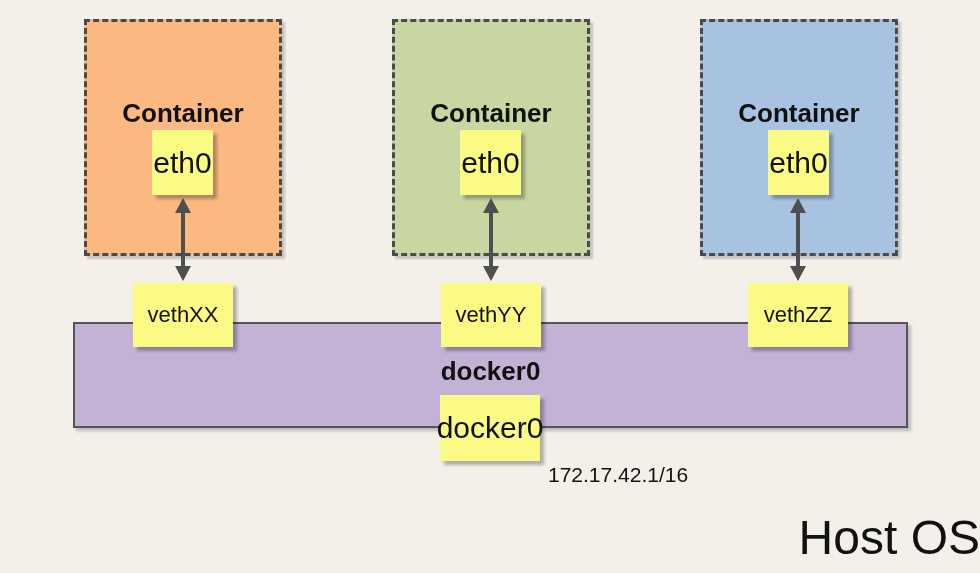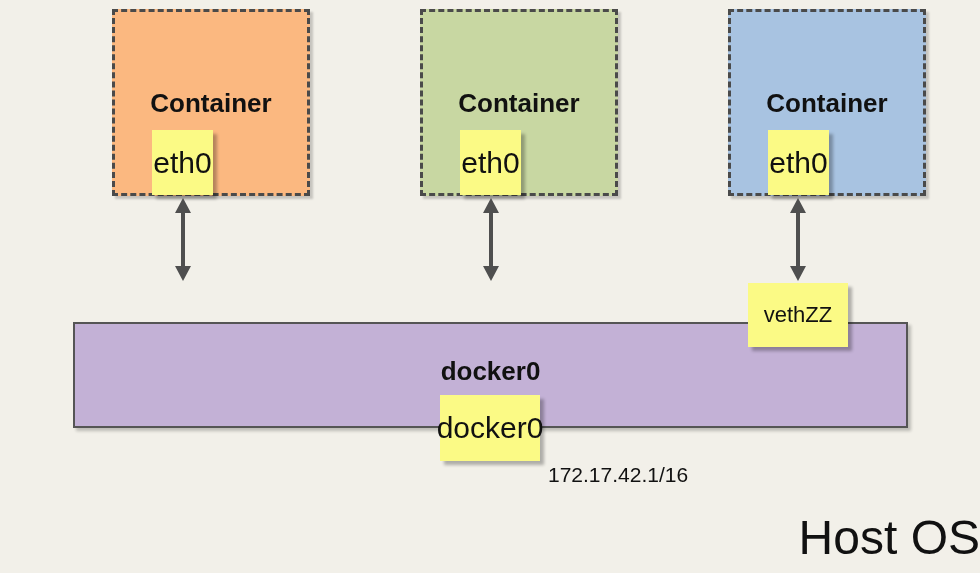--- a/index.html
+++ b/index.html
@@ -11,26 +11,25 @@
     width: 980px;
     height: 573px;
     background: #f2f0e9;
     overflow: hidden;
     color: #111;
   }
 
   
   .cbox {
     position: absolute;
-    top: 9px;
+    top: 19px;
     width: 198px;
-    height: 187px;
+    height: 237px;
     border: 3px dashed #4a4a4a;
     box-shadow: 3px 3px 2px rgba(0,0,0,0.18);
-    margin-left: 28px;
   }
   .cont1 { left: 84px; }
   .cont2 { left: 392px; }
   .cont3 { left: 700px; }
   .clabel {
     position: absolute;
     top: 76px;
     left: 0;
     width: 100%;
     text-align: center;
@@ -140,20 +139,22 @@
   <svg class="arrow arrow3" viewBox="0 0 22 85">
     <line x1="11" y1="12" x2="11" y2="73" stroke="#4f4f4f" stroke-width="4"></line>
     <polygon points="11,1 3,16 19,16" fill="#4f4f4f"></polygon>
     <polygon points="11,84 3,69 19,69" fill="#4f4f4f"></polygon>
   </svg>
 
   <div class="bridge" style="background: rgb(195, 177, 214);">
     <div class="bridge-label">docker0</div>
   </div>
 
+  <div class="note veth veth1">vethXX</div>
+  <div class="note veth veth2">vethYY</div>
   <div class="note veth veth3">vethZZ</div>
 
   <div class="note docker0-note">docker0</div>
 
   <div class="ip-label">172.17.42.1/16</div>
 
   <div class="host-os">Host OS</div>
 
 </div>
 

